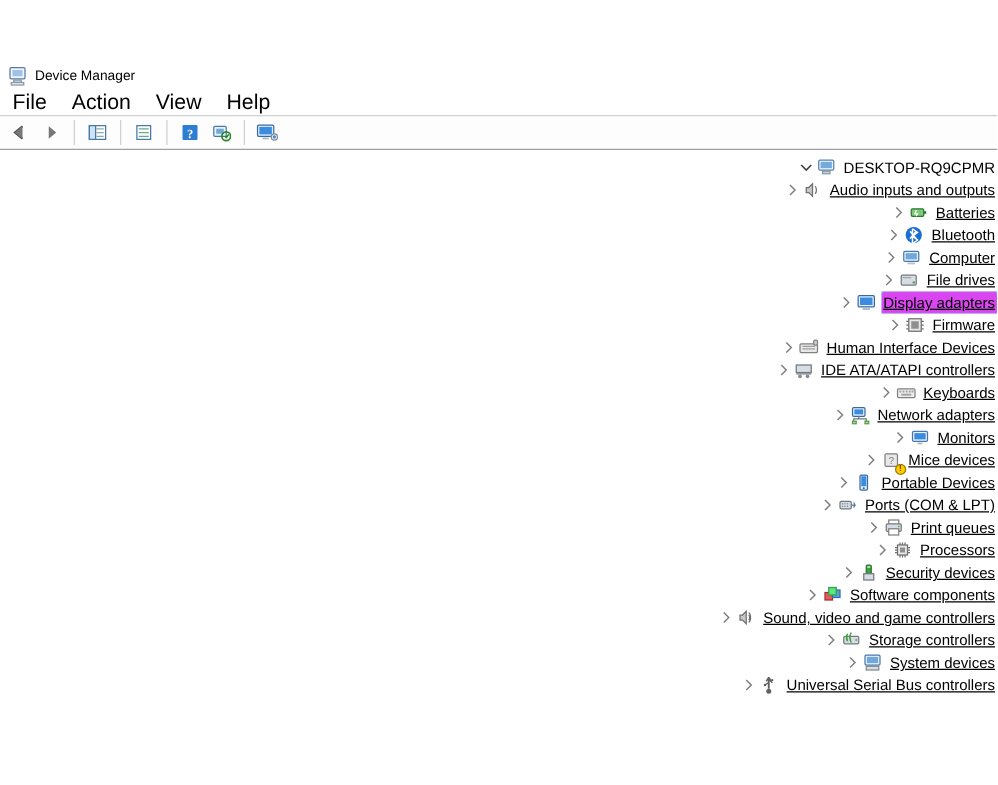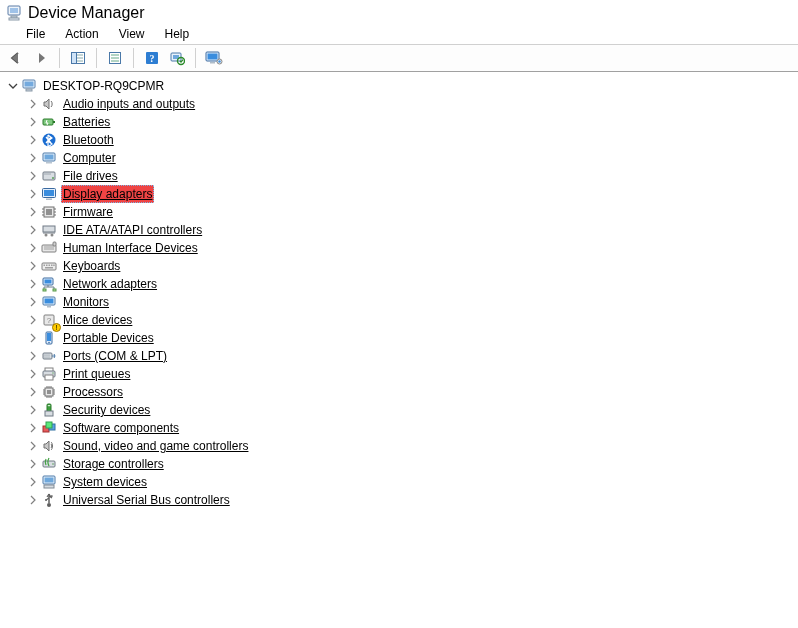--- a/index.html
+++ b/index.html
@@ -13,32 +13,33 @@
     overflow: hidden;
   }
   .window { width: 798px; height: 628px; display: flex; flex-direction: column; }
 
   
   .titlebar {
     height: 24px;
     display: flex;
     align-items: center;
     padding: 2px 6px 0 6px;
-    font-size: 16px;
+    font-size: 11px;
+    margin-top: 48px;
   }
   .titlebar .app-icon { width: 16px; height: 16px; margin-right: 6px; display: inline-flex; align-items:center; justify-content:center; }
   .titlebar .title { }
 
   
   .menubar {
     height: 20px;
     display: flex;
     align-items: center;
-    padding: 0 16px;
-    font-size: 12px;
+    padding: 0 0;
+    font-size: 17px;
   }
   .menubar .menu-item {
     padding: 2px 10px;
     cursor: default;
   }
 
   
   .toolbar {
     height: 28px;
     border-top: 1px solid #d0d0d0;
@@ -64,20 +65,21 @@
     overflow: auto;
     padding: 4px 0 0 2px;
   }
   .tree-root { padding-left: 4px; }
   .tree-node { }
   .node-row {
     display: flex;
     align-items: center;
     height: 18px;
     white-space: nowrap;
+    justify-content: flex-end;
   }
   .expander {
     width: 14px; height: 14px;
     display: inline-flex; align-items: center; justify-content: center;
     color: #606060;
     font-size: 10px;
     margin-right: 1px;
     cursor: default;
   }
   .expander.open { color: #404040; }
@@ -85,21 +87,21 @@
     width: 16px; height: 16px;
     display: inline-flex; align-items: center; justify-content: center;
     margin-right: 4px;
     flex-shrink: 0;
   }
   .node-label {
     padding: 0 2px;
     line-height: 16px;
   }
   .node-label.selected {
-    background: #ef4444;
+    background: #d946ef;
     border: 1px dotted #7ab7e8;
     padding: 0 1px;
     border-radius: 1px;
   }
   .children {
     padding-left: 20px;
     text-decoration: underline;
   }
 
   .badge-warn {
@@ -359,48 +361,48 @@
             </div>
             <div class="node-row">
               <span class="expander">
                 <svg width="10" height="10" viewBox="0 0 10 10">
                   <path d="M3 1 L7 5 L3 9" fill="none" stroke="#808080" stroke-width="1.2"></path>
                 </svg>
               </span>
               <span class="node-icon">
                 <span class="icon-wrap">
                   <svg width="16" height="16" viewBox="0 0 16 16">
-                    <rect x="2" y="4" width="12" height="6" fill="#d8dde2" stroke="#707a85"></rect>
-                    <line x1="2" y1="11" x2="14" y2="11" stroke="#707a85"></line>
-                    <circle cx="5" cy="13" r="1.5" fill="#8a8a8a"></circle>
-                    <circle cx="11" cy="13" r="1.5" fill="#8a8a8a"></circle>
-                  </svg>
-                </span>
-              </span>
-              <span class="node-label">IDE ATA/ATAPI controllers</span>
-            </div>
-            <div class="node-row">
-              <span class="expander">
-                <svg width="10" height="10" viewBox="0 0 10 10">
-                  <path d="M3 1 L7 5 L3 9" fill="none" stroke="#808080" stroke-width="1.2"></path>
-                </svg>
-              </span>
-              <span class="node-icon">
-                <span class="icon-wrap">
-                  <svg width="16" height="16" viewBox="0 0 16 16">
                     <rect x="1" y="5" width="14" height="7" rx="1" fill="#e8e8e8" stroke="#808080"></rect>
                     <g stroke="#a0a0a0">
                       <line x1="3" y1="7" x2="13" y2="7"></line>
                       <line x1="3" y1="9" x2="13" y2="9"></line>
                     </g>
                     <rect x="12" y="2" width="3" height="4" rx="1" fill="#d0d0d0" stroke="#808080"></rect>
                   </svg>
                 </span>
               </span>
               <span class="node-label">Human Interface Devices</span>
+            </div>
+            <div class="node-row">
+              <span class="expander">
+                <svg width="10" height="10" viewBox="0 0 10 10">
+                  <path d="M3 1 L7 5 L3 9" fill="none" stroke="#808080" stroke-width="1.2"></path>
+                </svg>
+              </span>
+              <span class="node-icon">
+                <span class="icon-wrap">
+                  <svg width="16" height="16" viewBox="0 0 16 16">
+                    <rect x="2" y="4" width="12" height="6" fill="#d8dde2" stroke="#707a85"></rect>
+                    <line x1="2" y1="11" x2="14" y2="11" stroke="#707a85"></line>
+                    <circle cx="5" cy="13" r="1.5" fill="#8a8a8a"></circle>
+                    <circle cx="11" cy="13" r="1.5" fill="#8a8a8a"></circle>
+                  </svg>
+                </span>
+              </span>
+              <span class="node-label">IDE ATA/ATAPI controllers</span>
             </div>
             <div class="node-row">
               <span class="expander">
                 <svg width="10" height="10" viewBox="0 0 10 10">
                   <path d="M3 1 L7 5 L3 9" fill="none" stroke="#808080" stroke-width="1.2"></path>
                 </svg>
               </span>
               <span class="node-icon">
                 <span class="icon-wrap">
                   <svg width="16" height="16" viewBox="0 0 16 16">

